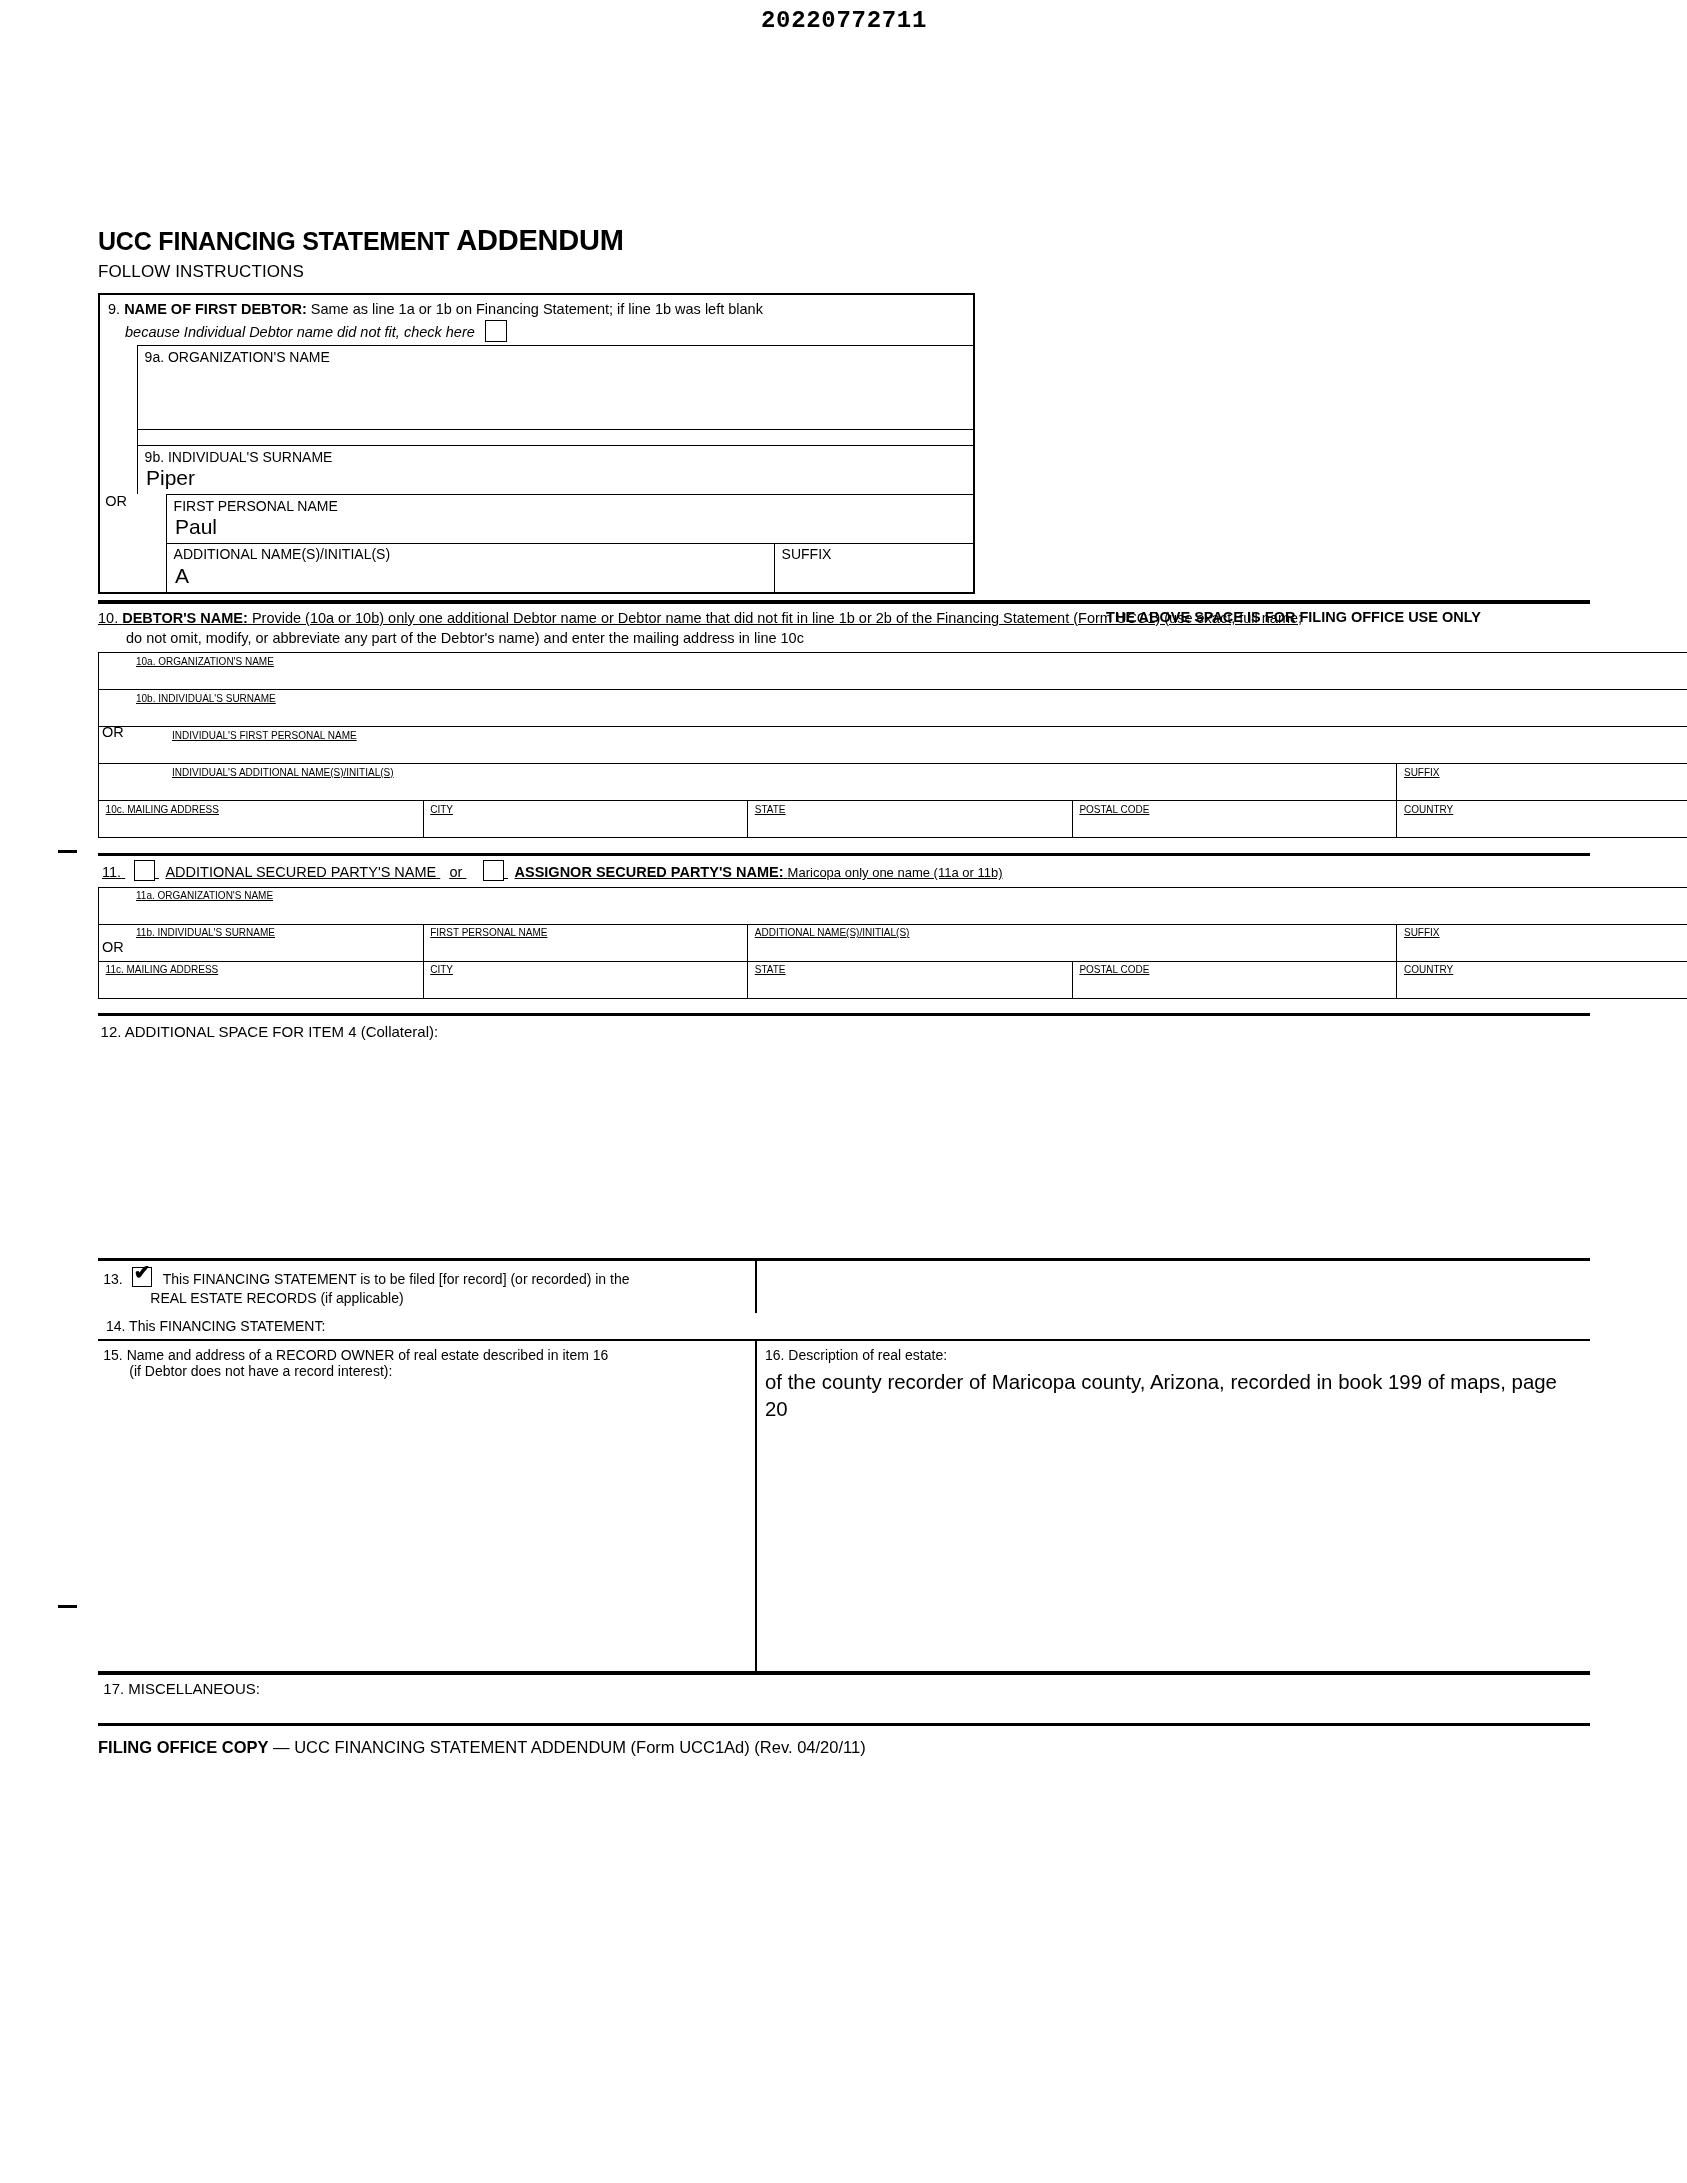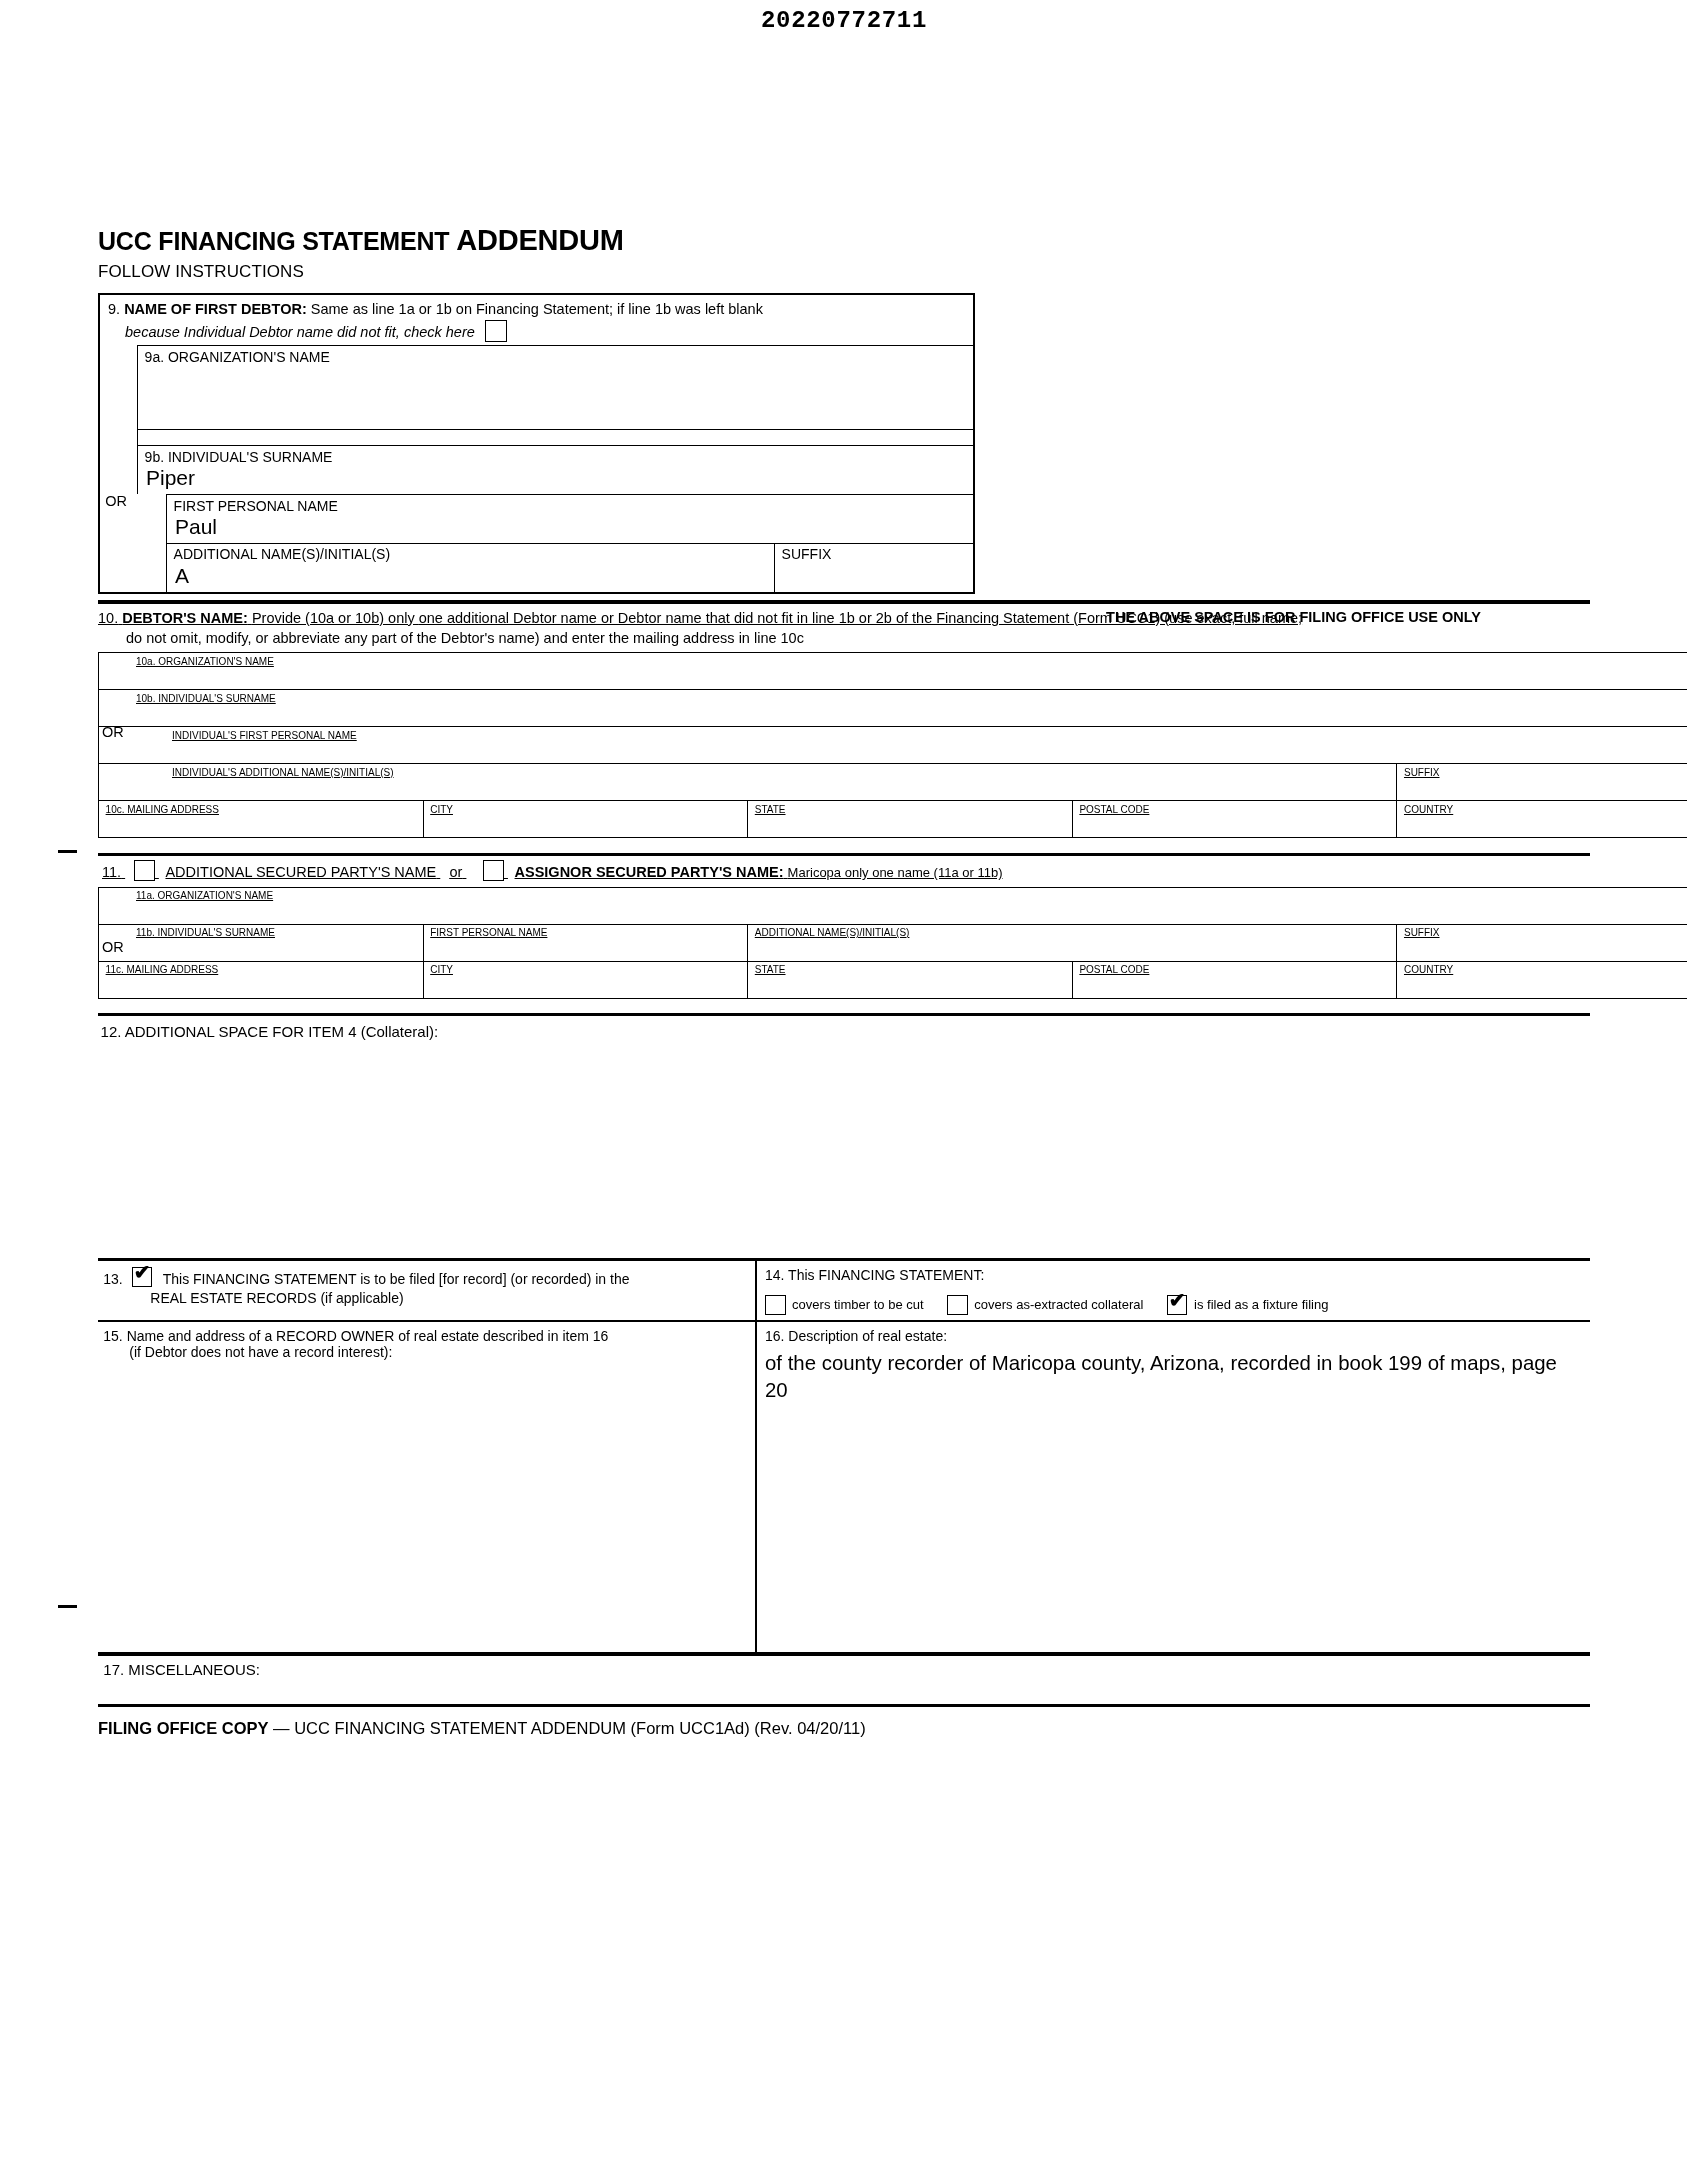--- a/index.html
+++ b/index.html
@@ -67,21 +67,21 @@
 
   .chkbx {
     display:inline-block; width:18.5px; height:18.5px; border:1.3px solid #000;
     vertical-align:-3.3px; position:relative; background:#fff;
   }
   .chkbx.on:after {
     content:"✔"; position:absolute; left:0.7px; top:-6px;
     font-size:20px; line-height:20px; font-weight:bold;
   }
 
-  .row13 { display:flex; width:100%; }
+  .row13 { display:flex; width:100%;flex-direction:column; }
   .c13 { width:659px; box-sizing:border-box; border-right:2.6px solid #000; padding:5.3px 6.6px 5.3px 5.3px; }
   .c14 { flex:1; box-sizing:border-box; padding:5.3px 6.6px 5.3px 8px; }
   .t13 { font-size:14px; line-height:1.35; }
   .t14 { font-size:14px; }
   .chkline { margin-top:12px; font-size:13px; display:flex; align-items:center; gap:6.6px; }
   .chkline span.lbl { margin-right:17px; }
 
   .row15 { display:flex; width:100%; border-top:2.6px solid #000; }
   .c15 { width:659px; box-sizing:border-box; border-right:2.6px solid #000; padding:5.3px 6.6px 5.3px 5.3px; min-height:330px; }
   .c16 { flex:1; box-sizing:border-box; padding:5.3px 6.6px 5.3px 8px; }
@@ -303,28 +303,20 @@
         <div class="c13">
           <div class="t13">
             <span>13.</span>
             <span class="chkbx on" style="margin:0 6.6px 0 5.3px;"></span>
             <span>This FINANCING STATEMENT is to be filed [for record] (or recorded) in the</span>
             <div style="margin-left:47px;">REAL ESTATE RECORDS  (if applicable)</div>
           </div>
         </div>
         <div class="c14">
           <div class="t14">14. This FINANCING STATEMENT:</div>
-          <div class="chkline">
-            <span class="chkbx"></span>
-            <span class="lbl">covers timber to be cut</span>
-            <span class="chkbx"></span>
-            <span class="lbl">covers as-extracted collateral</span>
-            <span class="chkbx on"></span>
-            <span class="lbl">is filed as a fixture filing</span>
-          </div>
         </div>
       </div>
 
       <div class="row15">
         <div class="c15">
           <div style="font-size:14px;">15. Name and address of a RECORD OWNER of real estate described in item 16</div>
           <div style="font-size:14px; margin-left:26px;">(if Debtor does not have a record interest):</div>
           <div style="font-size:20px; margin-top:6.6px;"></div>
         </div>
         <div class="c16">

